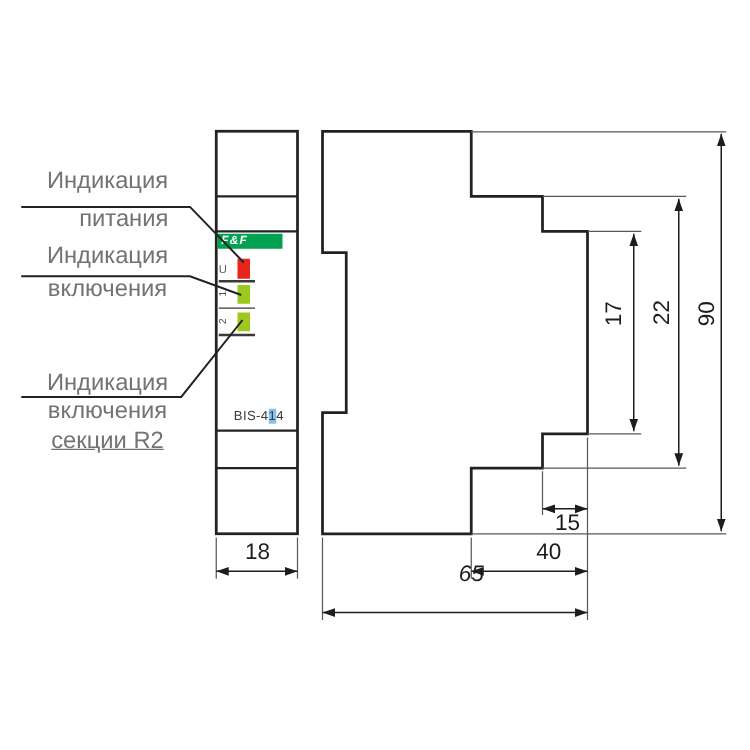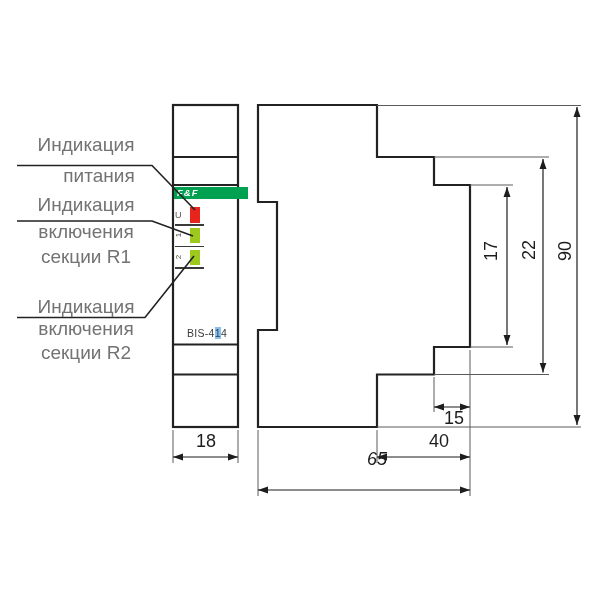--- a/index.html
+++ b/index.html
@@ -5,21 +5,21 @@
   html,body{margin:0;padding:0;background:#fff;}
   #canvas{
     position:relative;width:600px;height:600px;background:#ffffff;
     font-family:"Liberation Sans", sans-serif;overflow:hidden;
   }
   svg{position:absolute;left:0;top:0;}
   .txt{position:absolute;color:#1d1d1d;}
   .ru-label{width:140px;text-align:center;font-size:19px;line-height:20px;color:#737373;}
   .dim{width:40px;text-align:center;font-size:18px;color:#1d1d1d;}
   .dim-rot{transform:rotate(-90deg);transform-origin:center center;height:22px;line-height:22px;}
-  .stripe{position:absolute;left:174px;top:187px;width:74px;height:12px;background:#00A151;}
+  .stripe{position:absolute;left:174px;top:187px;width:52px;height:12px;background:#00A151;}
   .logo{color:#ffffff;font-size:9.5px;font-weight:bold;font-style:italic;line-height:12px;padding-left:3px;letter-spacing:1px;}
   .led{position:absolute;width:9.5px;}
   .led-red{left:190px;top:207px;height:16px;background:#E8251D;}
   .led-g1{left:190px;top:228px;height:15px;background:#9DC81E;}
   .led-g2{left:190px;top:250px;height:15px;background:#9DC81E;}
   .u-label{left:175px;top:210px;font-size:9px;color:#5f5252;}
   .led-num{position:absolute;left:173px;width:12px;height:12px;font-size:8px;color:#4a4a4a;
     transform:rotate(-90deg);transform-origin:center center;text-align:center;line-height:12px;}
   .underline{position:absolute;left:175px;width:29px;height:1.6px;background:#3a3a3a;}
   .model{left:187px;top:327px;font-size:10.5px;color:#3a3a3a;letter-spacing:0.3px;white-space:nowrap;}
@@ -91,25 +91,24 @@
       <polyline points="17,221 152,221 193,236"></polyline>
       <polyline points="17,317.5 145,317.5 194,256"></polyline>
     </g>
   </svg>
 
   <div class="txt ru-label" style="left:16px;top:135px;">Индикация</div>
   <div class="txt ru-label" style="left:29px;top:166px;">питания</div>
 
   <div class="txt ru-label" style="left:16px;top:195px;">Индикация</div>
   <div class="txt ru-label" style="left:16px;top:222px;">включения</div>
-  <div class="txt ru-label" style="left:16px;top:247px;">секции R1</div>
 
   <div class="txt ru-label" style="left:16px;top:297px;">Индикация</div>
   <div class="txt ru-label" style="left:16px;top:319px;">включения</div>
-  <div class="txt ru-label" style="left:16px;top:343px;">секции R2</div>
+  <div class="txt ru-label" style="left:16px;top:343px;text-decoration:underline;">секции R2</div>
 
   <div class="txt dim" style="left:186px;top:431px;">18</div>
   <div class="txt dim" style="left:434px;top:408px;">15</div>
   <div class="txt dim" style="left:419px;top:431px;">40</div>
   <div class="txt dim" style="left:357px;top:449px;font-style:italic;">65</div>
   <div class="txt dim dim-rot" style="left:471px;top:240px;">17</div>
   <div class="txt dim dim-rot" style="left:509px;top:239px;">22</div>
   <div class="txt dim dim-rot" style="left:545px;top:240px;">90</div>
 
 </div>

